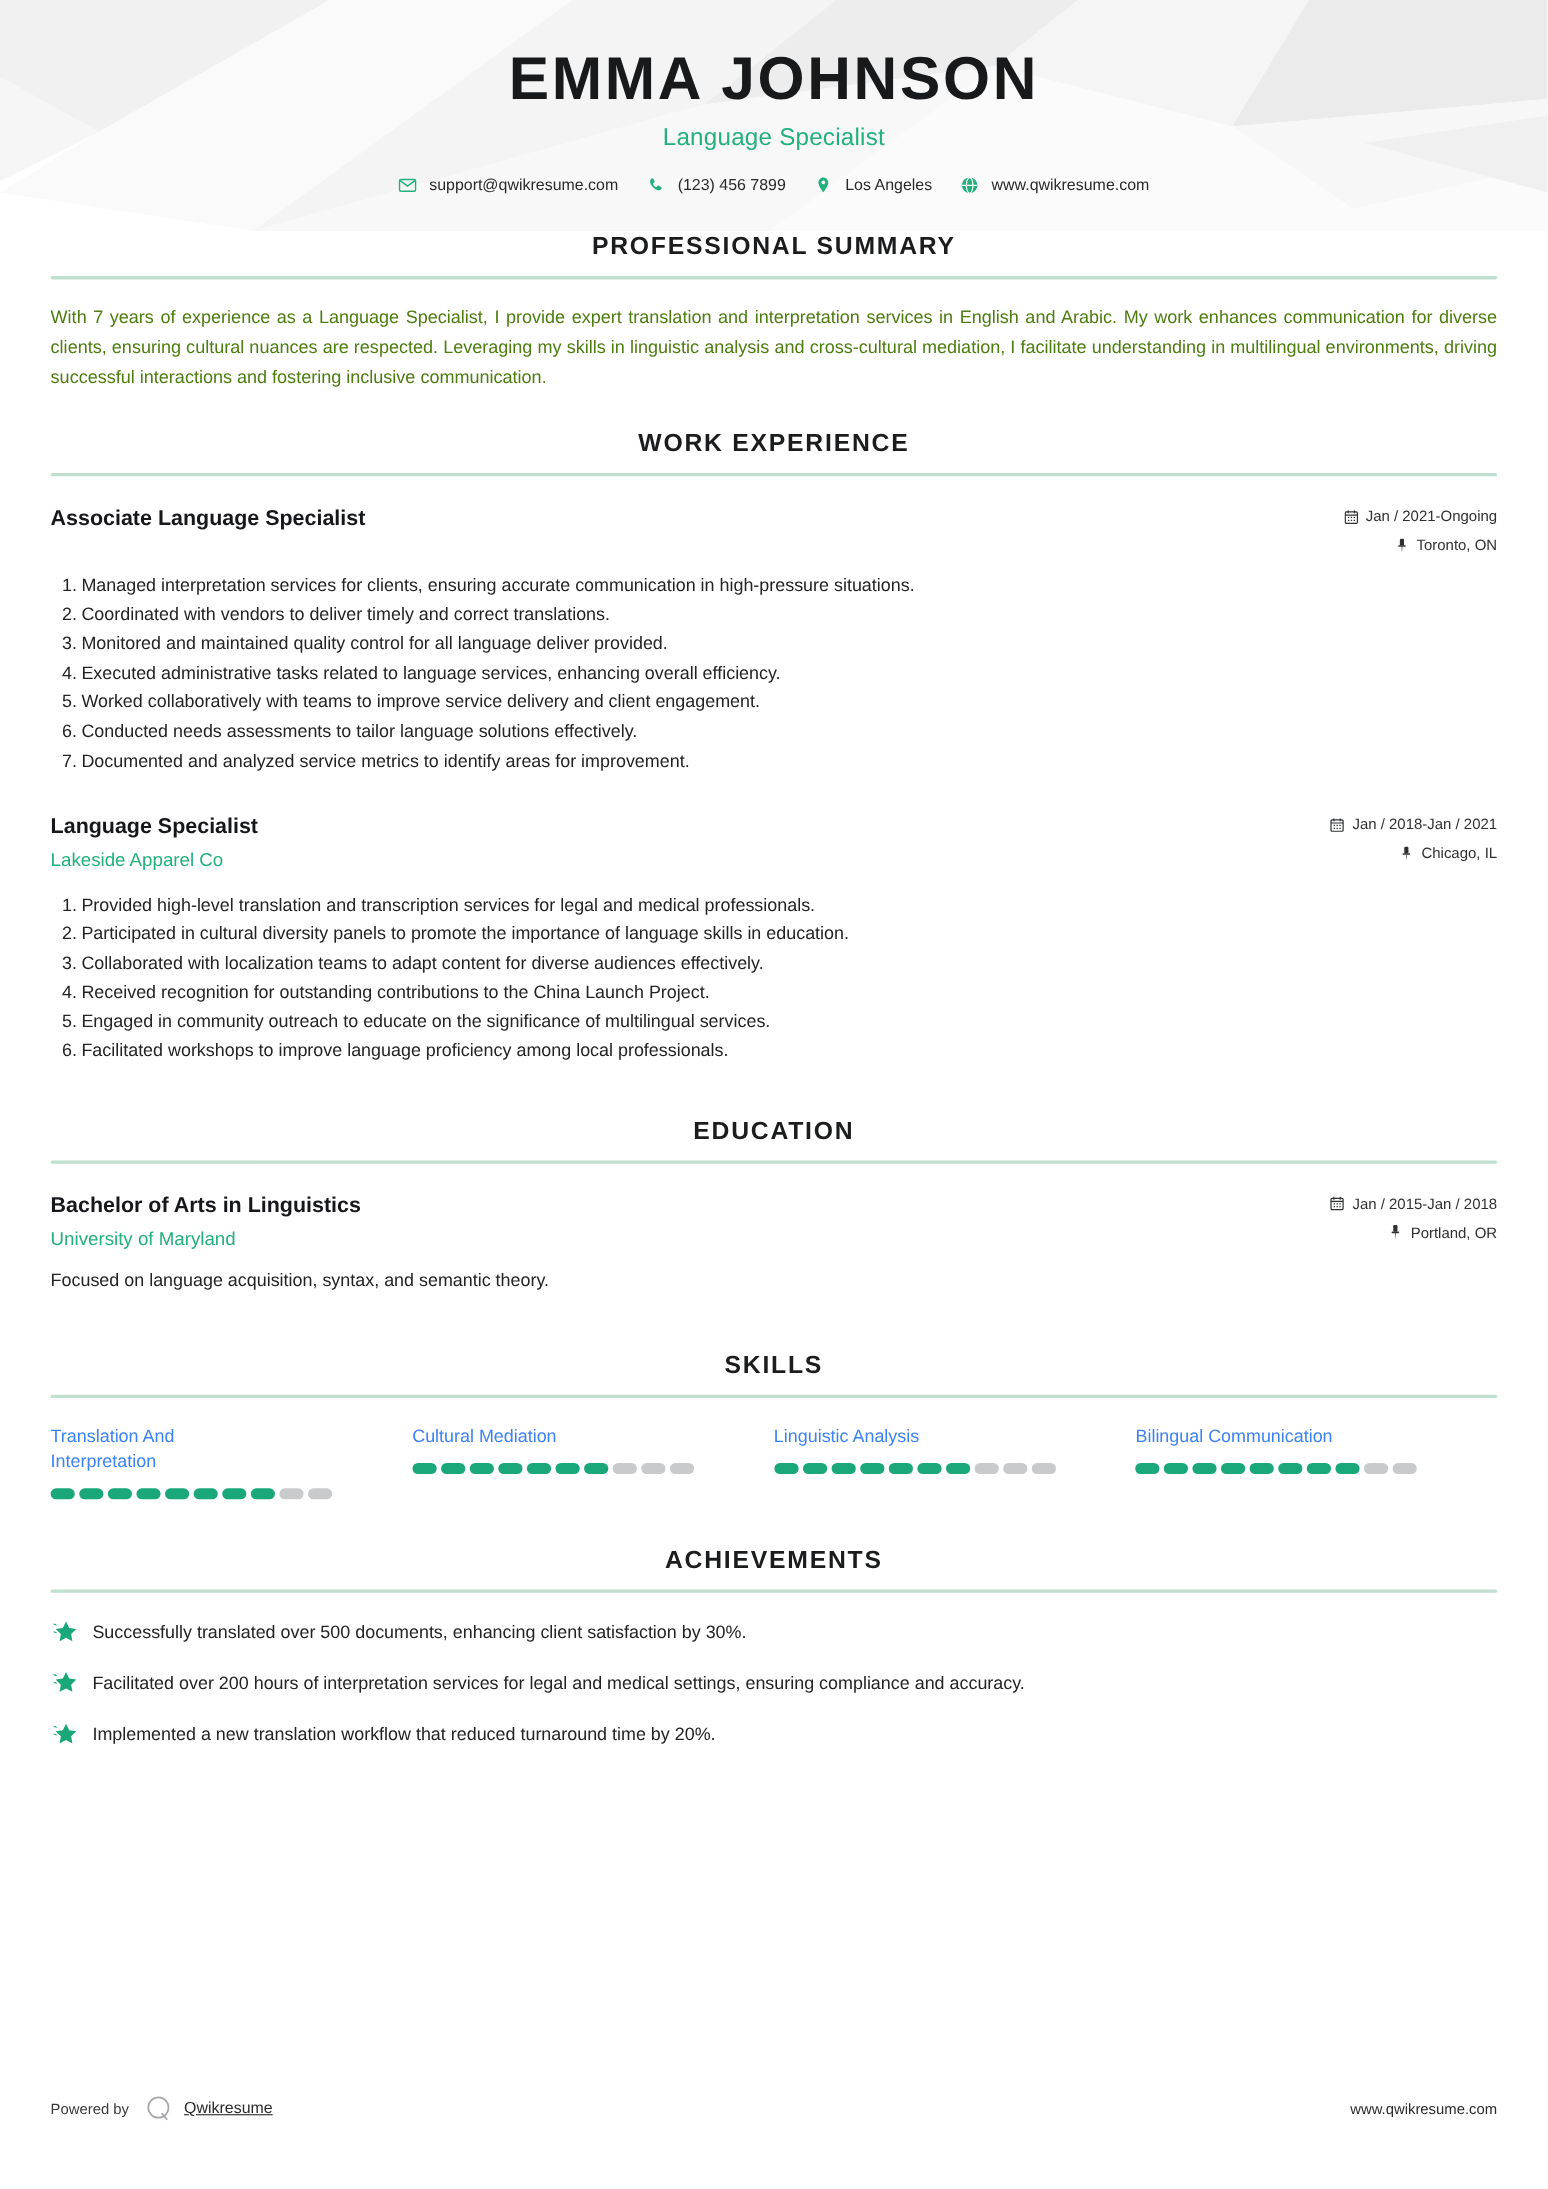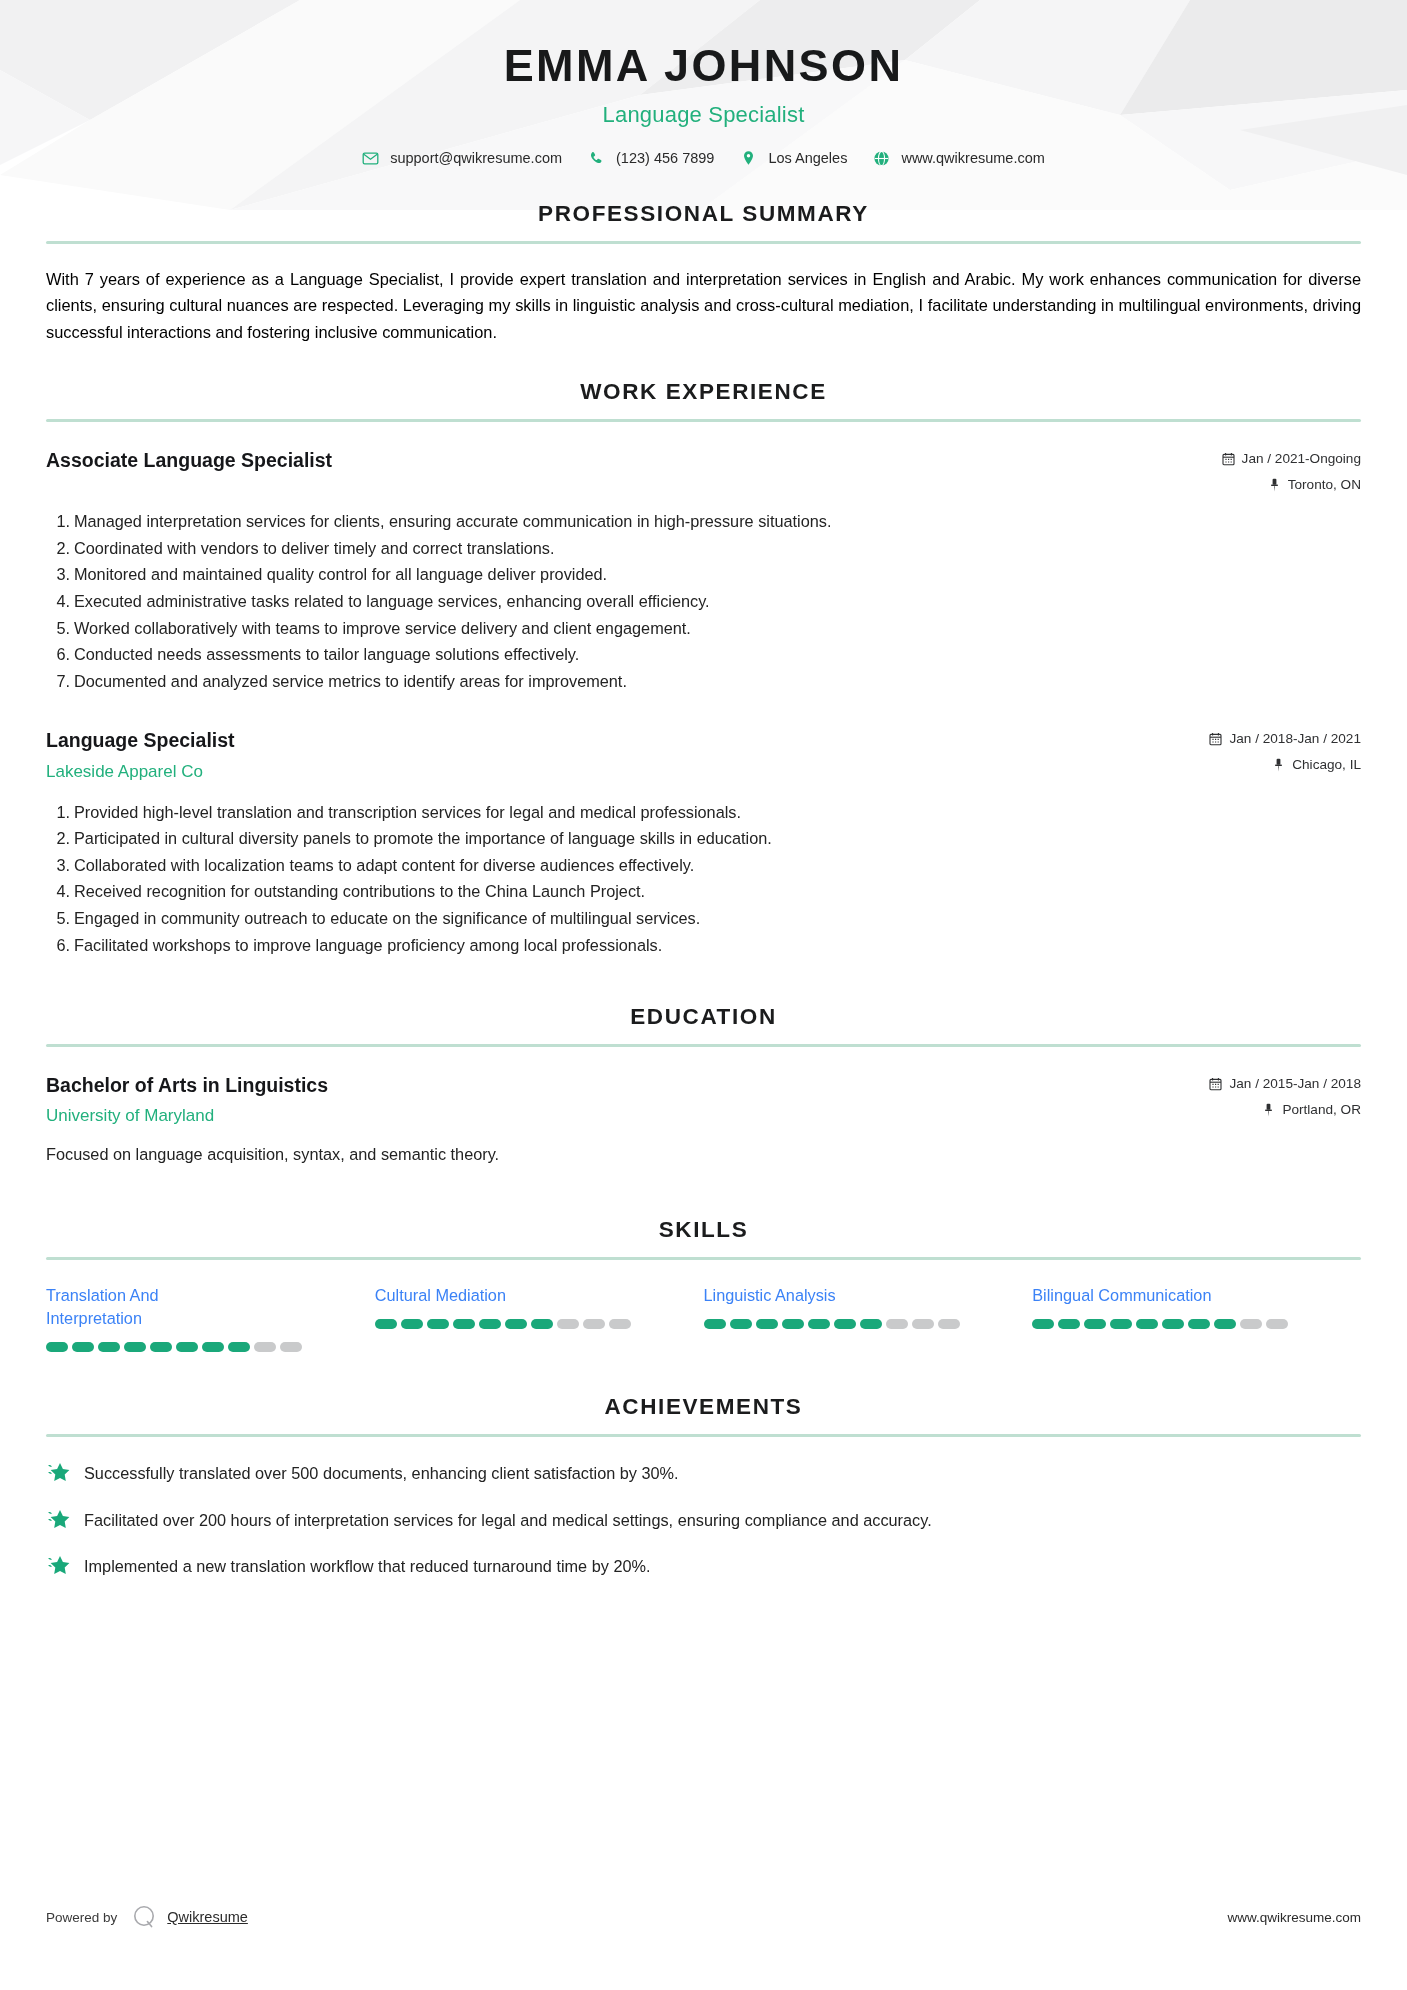--- a/index.html
+++ b/index.html
@@ -36,21 +36,21 @@
   .content {
     position: relative;
     z-index: 2;
     padding: 0 46px;
     box-sizing: border-box;
   }
 
   
   .name {
     text-align: center;
-    font-size: 45px;
+    font-size: 55px;
     font-weight: bold;
     letter-spacing: 2.4px;
     color: #18191a;
     padding-top: 42px;
     line-height: 1.08;
   }
   .job-title {
     text-align: center;
     font-size: 22px;
     color: #22b07d;
@@ -100,21 +100,21 @@
     background: #bfdfd1;
     margin-top: 14px;
     border-radius: 2px;
   }
 
   
   .summary {
     margin-top: 22px;
     font-size: 16.4px;
     line-height: 1.62;
-    color: #000000;
+    color: #4d7c0f;
     text-align: justify;
   }
 
   
   .entry { margin-top: 26px; }
   .entry-head {
     display: flex;
     justify-content: space-between;
     align-items: flex-start;
   }

